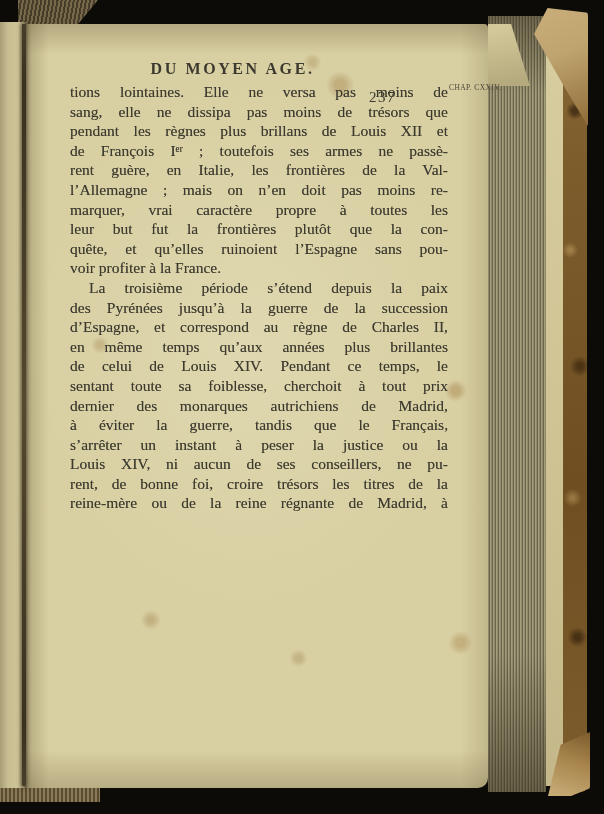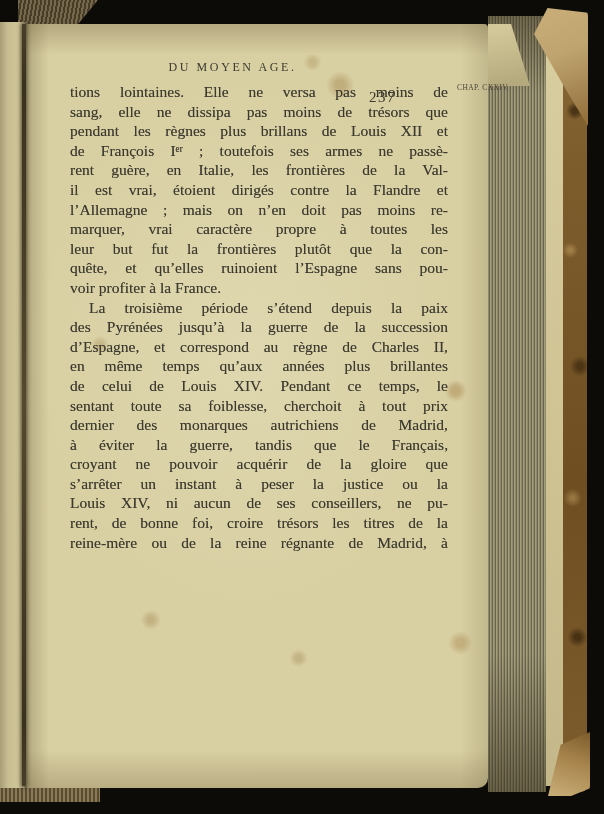--- a/index.html
+++ b/index.html
@@ -110,29 +110,29 @@
   }
 
   
   .text-block{
     position:absolute;left:44px;top:33px;width:378px;
     color:var(--ink);
   }
   .header-row{position:relative;height:23px;}
   .running-header{
     position:absolute;left:43%;top:3px;transform:translateX(-50%);
-    font-size:12px;letter-spacing:2.6px;white-space:nowrap;
+    font-size:16px;letter-spacing:2.6px;white-space:nowrap;font-weight:bold;
   }
   .page-number{
     position:absolute;right:52px;top:0;
     font-size:15px;letter-spacing:1.5px;margin-top:32px;
   }
   .margin-note{
     position:absolute;left:379px;top:26px;
-    font-size:7.5px;letter-spacing:.4px;white-space:nowrap;color:#4a463a;margin-left:8px;
+    font-size:7.5px;letter-spacing:.4px;white-space:nowrap;color:#4a463a;
   }
   .body-text{margin-top:2px;}
   .line{
     font-size:15.5px;line-height:19.6px;
     text-align:justify;text-align-last:justify;
     text-shadow:0 0 .5px rgba(60,56,46,.55);
   }
   .line.indent{text-indent:19px;}
   .line.no-just{text-align-last:left;}
 </style>
@@ -159,35 +159,33 @@
         <span class="running-header">DU MOYEN AGE.</span>
         <span class="page-number">237</span>
       </div>
       <div class="margin-note">CHAP. CXXIV.</div>
       <div class="body-text">
           <div class="line">tions lointaines. Elle ne versa pas moins de</div>
           <div class="line">sang, elle ne dissipa pas moins de trésors que</div>
           <div class="line">pendant les règnes plus brillans de Louis XII et</div>
           <div class="line">de François Iᵉʳ ; toutefois ses armes ne passè-</div>
           <div class="line">rent guère, en Italie, les frontières de la Val-</div>
-          <div class="line">il est vrai, étoient dirigés contre la Flandre et</div>
           <div class="line">l’Allemagne ; mais on n’en doit pas moins re-</div>
           <div class="line">marquer, vrai caractère propre à toutes les</div>
           <div class="line">leur but fut la frontières plutôt que la con-</div>
           <div class="line">quête, et qu’elles ruinoient l’Espagne sans pou-</div>
           <div class="line no-just">voir profiter à la France.</div>
           <div class="line indent">La troisième période s’étend depuis la paix</div>
           <div class="line">des Pyrénées jusqu’à la guerre de la succession</div>
           <div class="line">d’Espagne, et correspond au règne de Charles II,</div>
           <div class="line">en même temps qu’aux années plus brillantes</div>
           <div class="line">de celui de Louis XIV. Pendant ce temps, le</div>
           <div class="line">sentant toute sa foiblesse, cherchoit à tout prix</div>
           <div class="line">dernier des monarques autrichiens de Madrid,</div>
           <div class="line">à éviter la guerre, tandis que le Français,</div>
-          <div class="line">croyant ne pouvoir acquérir de la gloire que</div>
           <div class="line">s’arrêter un instant à peser la justice ou la</div>
           <div class="line">Louis XIV, ni aucun de ses conseillers, ne pu-</div>
           <div class="line">rent, de bonne foi, croire trésors les titres de la</div>
           <div class="line">reine-mère ou de la reine régnante de Madrid, à</div>
         </div>
     </div>
   </div>
 
   <div class="gutter-shadow"></div>
 

